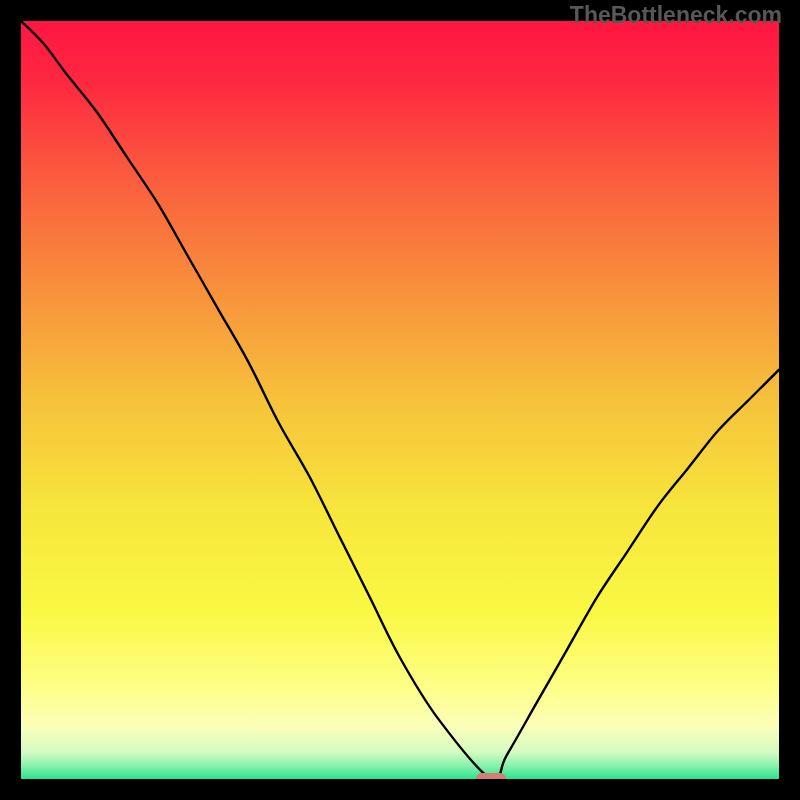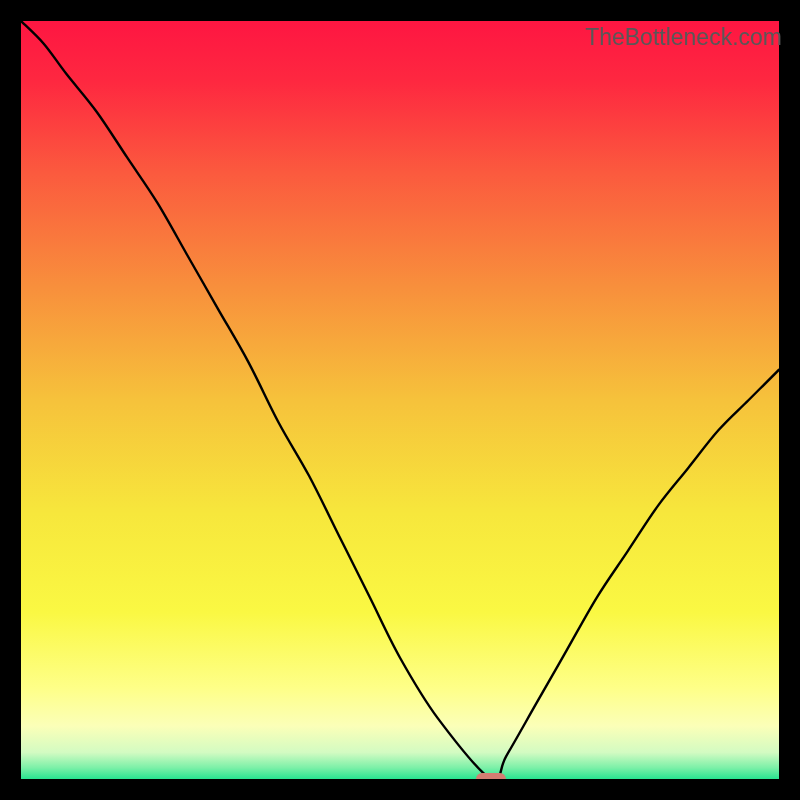--- a/index.html
+++ b/index.html
@@ -22,24 +22,23 @@
     top: 21px;
     width: 758px;
     height: 758px;
   }
   .watermark {
     position: absolute;
     top: 2px;
     right: 18px;
     font-family: Arial, Helvetica, sans-serif;
     font-size: 23px;
-    font-weight: 400;
+    font-weight: 700;
     color: #585858;
     letter-spacing: 0px;
-    margin-top: 22px;
   }
   svg {
     display: block;
   }
 </style>
 </head>
 <body>
 
 <div class="frame">
 

